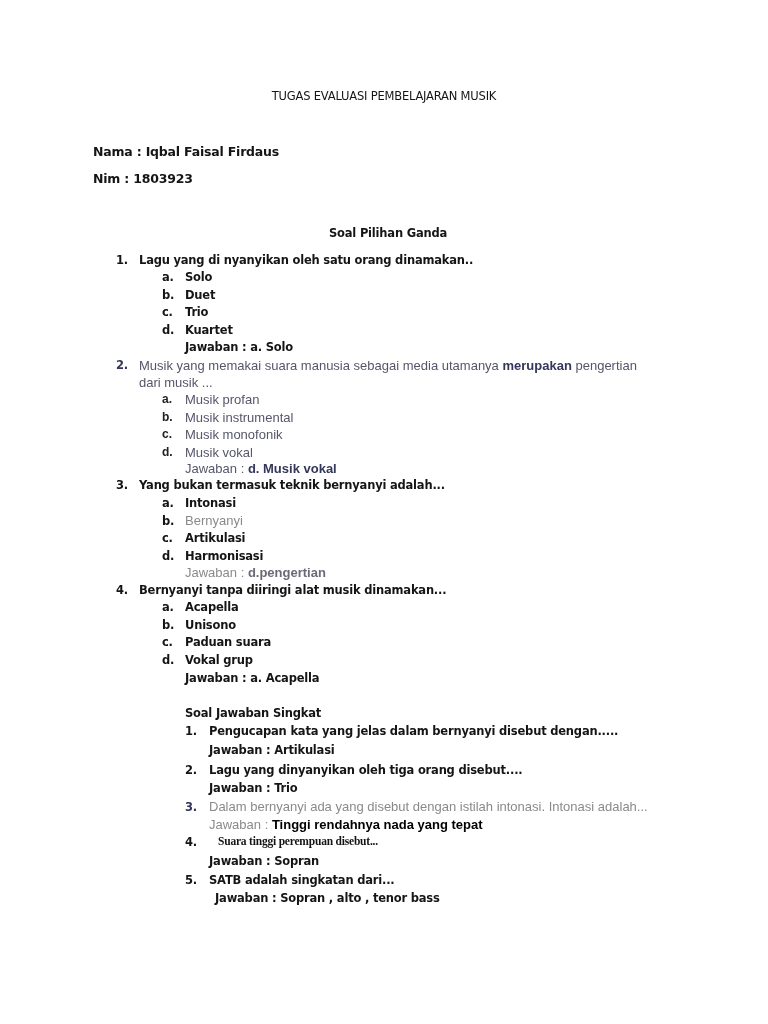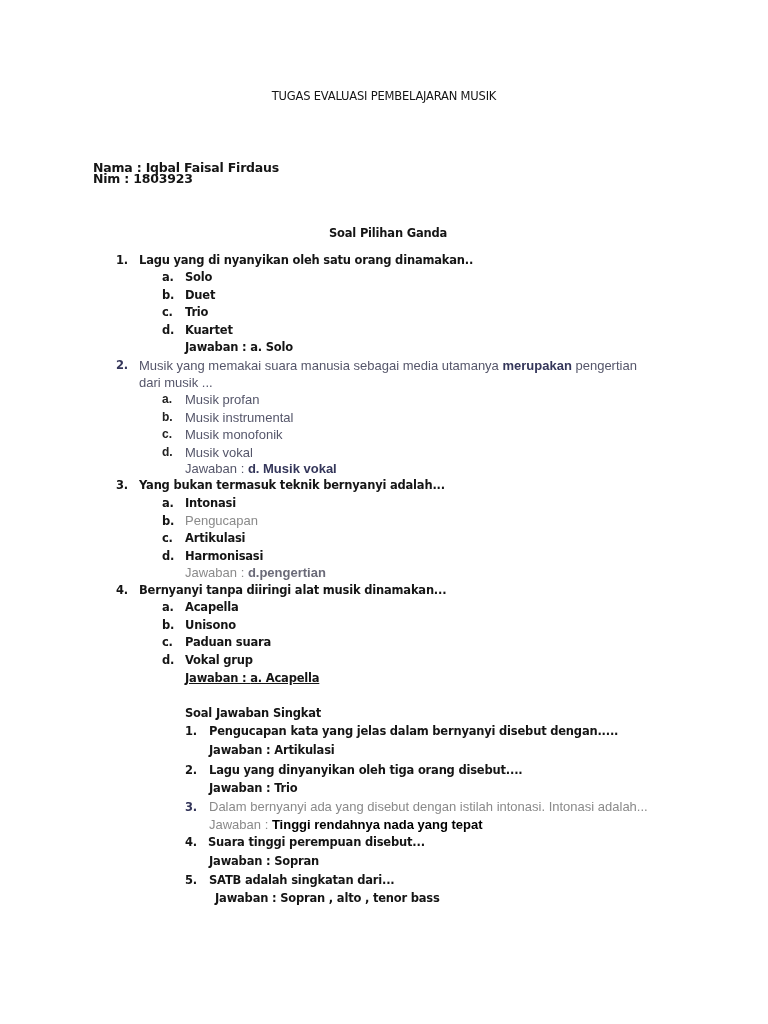--- a/index.html
+++ b/index.html
@@ -12,21 +12,21 @@
     .boldnavy { font-weight: bold; color: #34365a; }
     .grey { color: #8a8a8a; }
   </style>
 </head>
 <body>
 
 <div class="page">
 
   <div class="abs title">TUGAS EVALUASI PEMBELAJARAN MUSIK</div>
 
-  <div class="abs cal" style="left:93px; top:144px; font-size:12.5px;margin-top:16px;">Nama : Iqbal Faisal Firdaus</div>
+  <div class="abs cal" style="left:93px; top:144px; font-size:12.5px;">Nama : Iqbal Faisal Firdaus</div>
   <div class="abs cal" style="left:93px; top:171px; font-size:12.5px;">Nim : 1803923</div>
 
   <div class="abs cal" style="left:329px; top:226px;">Soal Pilihan Ganda</div>
 
   <div class="abs cal" style="left:116px; top:253px;">1.</div>
   <div class="abs cal" style="left:139px; top:253px;">Lagu yang di nyanyikan oleh satu orang dinamakan..</div>
   <div class="abs cal" style="left:162px; top:270px;">a.</div>
   <div class="abs cal" style="left:185px; top:270px;">Solo</div>
   <div class="abs cal" style="left:162px; top:288px;">b.</div>
   <div class="abs cal" style="left:185px; top:288px;">Duet</div>
@@ -47,54 +47,54 @@
   <div class="abs arial" style="left:185px; top:427px;">Musik monofonik</div>
   <div class="abs arial boldnavy" style="left:162px; top:445px; font-size:12px; color:#222;">d.</div>
   <div class="abs arial" style="left:185px; top:445px;">Musik vokal</div>
   <div class="abs arial" style="left:185px; top:461px;"><span>Jawaban : </span><span class="boldnavy">d. Musik vokal</span></div>
 
   <div class="abs cal" style="left:116px; top:478px;">3.</div>
   <div class="abs cal" style="left:139px; top:478px;">Yang bukan termasuk teknik bernyanyi adalah...</div>
   <div class="abs cal" style="left:162px; top:496px;">a.</div>
   <div class="abs cal" style="left:185px; top:496px;">Intonasi</div>
   <div class="abs cal" style="left:162px; top:514px;">b.</div>
-  <div class="abs arial grey" style="left:185px; top:513px;">Pengucapan</div>
+  <div class="abs arial grey" style="left:185px; top:513px;">Bernyanyi</div>
   <div class="abs cal" style="left:162px; top:531px;">c.</div>
   <div class="abs cal" style="left:185px; top:531px;">Artikulasi</div>
   <div class="abs cal" style="left:162px; top:549px;">d.</div>
   <div class="abs cal" style="left:185px; top:549px;">Harmonisasi</div>
   <div class="abs arial grey" style="left:185px; top:565px;"><span>Jawaban : </span><span style="font-weight:bold; color:#6a6a78;">d.pengertian</span></div>
 
   <div class="abs cal" style="left:116px; top:583px;">4.</div>
   <div class="abs cal" style="left:139px; top:583px;">Bernyanyi tanpa diiringi alat musik dinamakan...</div>
   <div class="abs cal" style="left:162px; top:600px;">a.</div>
   <div class="abs cal" style="left:185px; top:600px;">Acapella</div>
   <div class="abs cal" style="left:162px; top:618px;">b.</div>
   <div class="abs cal" style="left:185px; top:618px;">Unisono</div>
   <div class="abs cal" style="left:162px; top:635px;">c.</div>
   <div class="abs cal" style="left:185px; top:635px;">Paduan suara</div>
   <div class="abs cal" style="left:162px; top:653px;">d.</div>
   <div class="abs cal" style="left:185px; top:653px;">Vokal grup</div>
-  <div class="abs cal" style="left:185px; top:671px;text-decoration:underline;"><span>Jawaban : </span><span>a. Acapella</span></div>
+  <div class="abs cal" style="left:185px; top:671px;"><span>Jawaban : </span><span>a. Acapella</span></div>
 
   <div class="abs cal" style="left:185px; top:706px;">Soal Jawaban Singkat</div>
 
   <div class="abs cal" style="left:185px; top:724px;">1.</div>
   <div class="abs cal" style="left:209px; top:724px;">Pengucapan kata yang jelas dalam bernyanyi disebut dengan.....</div>
   <div class="abs cal" style="left:209px; top:743px;"><span>Jawaban : </span><span>Artikulasi</span></div>
 
   <div class="abs cal" style="left:185px; top:763px;">2.</div>
   <div class="abs cal" style="left:209px; top:763px;">Lagu yang dinyanyikan oleh tiga orang disebut....</div>
   <div class="abs cal" style="left:209px; top:781px;"><span>Jawaban : </span><span>Trio</span></div>
 
   <div class="abs cal" style="left:185px; top:800px; color:#34365a;">3.</div>
   <div class="abs arial grey" style="left:209px; top:799px;">Dalam bernyanyi ada yang disebut dengan istilah intonasi. Intonasi adalah...</div>
   <div class="abs arial grey" style="left:209px; top:817px;"><span>Jawaban : </span><span style="font-weight:bold; color:#000000;">Tinggi rendahnya nada yang tepat</span></div>
 
   <div class="abs cal" style="left:185px; top:835px;">4.</div>
-  <div class="abs cal" style="left:208px; top:835px;">Suara tinggi perempuan disebut...</div>
+  <div class="abs cal" style="left:218px; top:835px;font-family:Liberation Serif, serif;">Suara tinggi perempuan disebut...</div>
   <div class="abs cal" style="left:209px; top:854px;"><span>Jawaban : </span><span>Sopran</span></div>
 
   <div class="abs cal" style="left:185px; top:873px;">5.</div>
   <div class="abs cal" style="left:209px; top:873px;">SATB adalah singkatan dari...</div>
   <div class="abs cal" style="left:209px; top:891px;margin-left:6px;"><span>Jawaban : </span><span>Sopran , alto , tenor bass</span></div>
 
 </div>
 
 </body></html>

